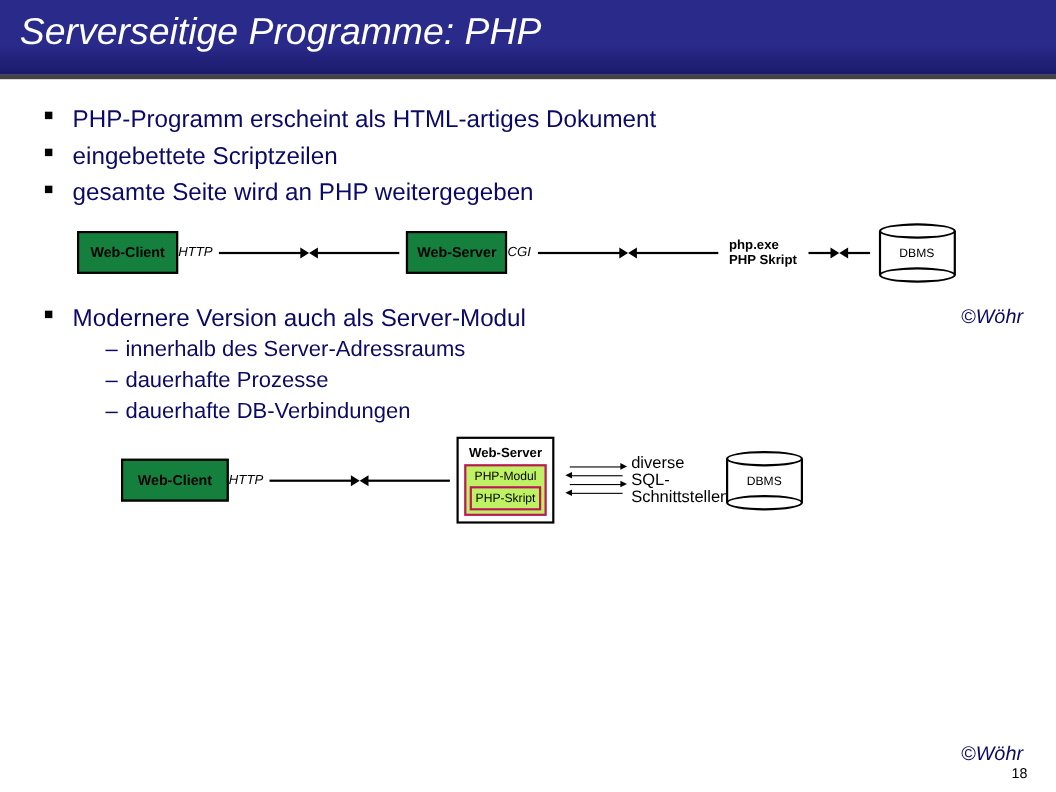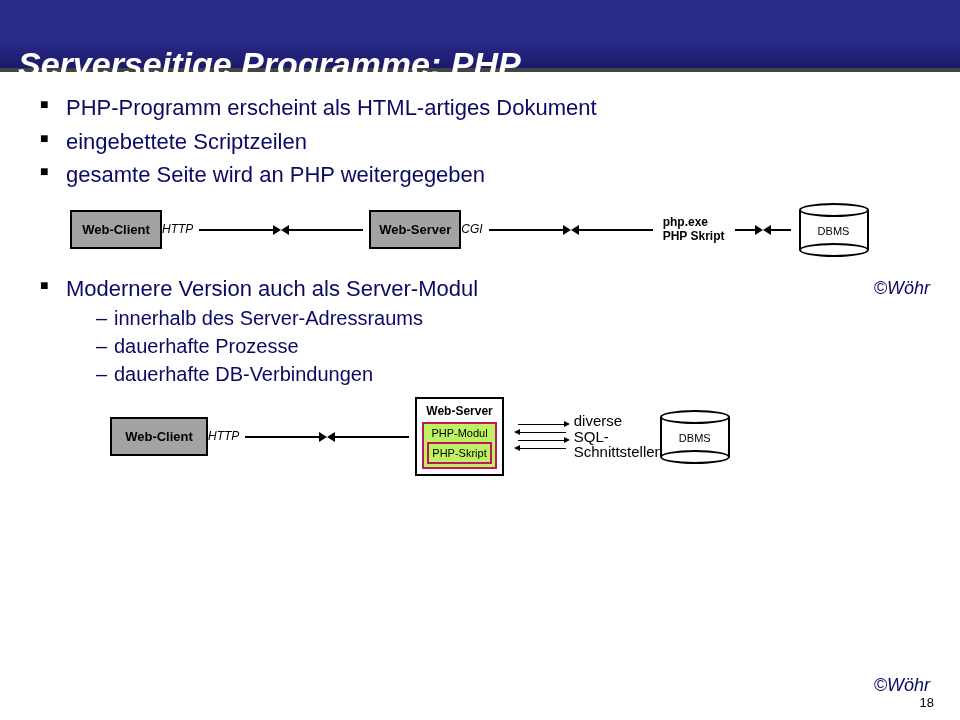--- a/index.html
+++ b/index.html
@@ -7,23 +7,22 @@
   .slide { width: 960px; height: 720px; position: relative; }
   .title-bar {
     background: linear-gradient(to bottom, #2a2a8a 0%, #2a2a8a 60%, #1a1a6a 100%);
     height: 72px;
     border-bottom: 4px solid #444;
     padding: 10px 18px;
   }
   .title-text {
     color: #fff;
     font-size: 34px;
-    font-weight: bold;
+    font-weight: normal;
     font-style: italic;
-    margin-top: 35px;
   }
   .content { padding: 22px 40px 0 40px; }
   ul.top { list-style: none; }
   ul.top > li {
     color: #0a0a66;
     font-size: 22px;
     padding-left: 26px;
     position: relative;
     margin-bottom: 6px;
     line-height: 1.25;
@@ -46,21 +45,21 @@
   ul.sub > li::before {
     content: "–";
     position: absolute;
     left: 0; top: 0;
     color: #0a0a66;
   }
   .diagram { margin: 14px 0 12px 30px; position: relative; }
   .diag-row { display: flex; align-items: center; gap: 0; }
   .box {
     border: 2px solid #000;
-    background: #a3a3a3;
+    background: #15803d;
     font-weight: bold;
     font-size: 13px;
     text-align: center;
     padding: 10px 6px;
     min-width: 92px;
   }
   .arrow-pair { display: flex; flex-direction: row; align-items: center; justify-content: center; min-width: 94px; }
   .arrow-label { font-style: italic; font-size: 12px; color: #000; margin-bottom: 1px; }
   .arrow { position: relative; width: 88px; height: 10px; }
   .arrow::before {

